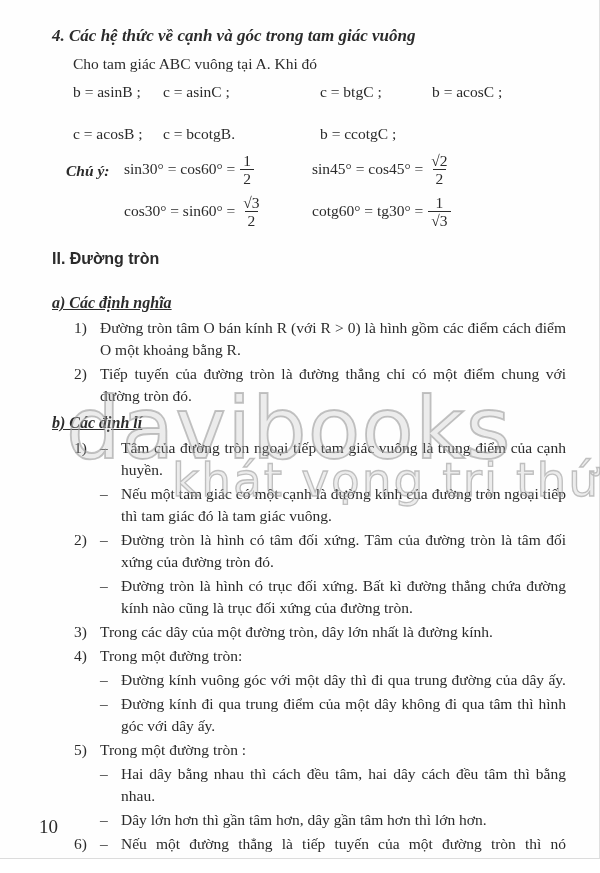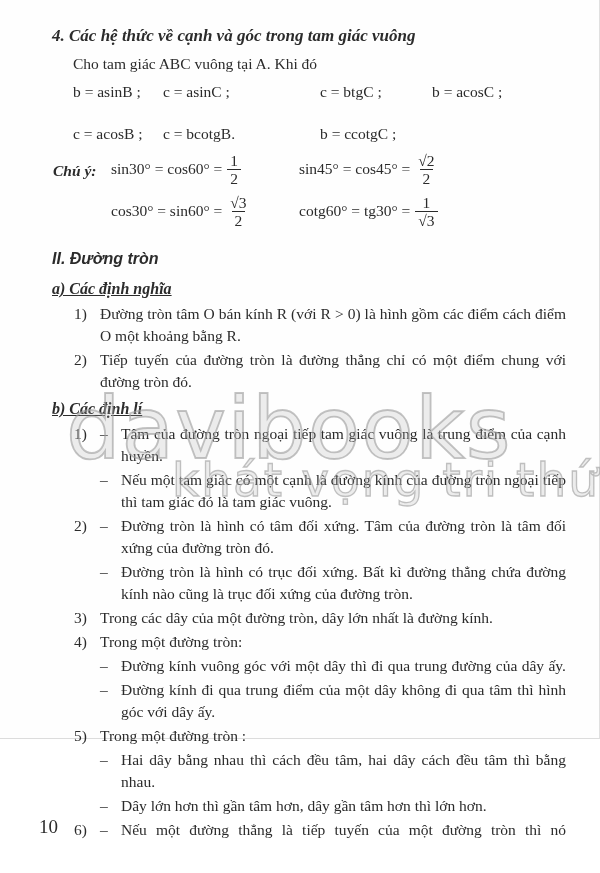--- a/index.html
+++ b/index.html
@@ -6,21 +6,21 @@
   html, body { width: 600px; height: 873px; }
   body {
     font-family: "Liberation Serif", "DejaVu Serif", serif;
     background: #ffffff;
     color: #2b2b2b;
     overflow: hidden;
     position: relative;
   }
   .page {
     position: relative;
-    width: 600px; height: 739px;
+    width: 600px; height: 859px;
     background: #fefefe;
     border-right: 1px solid #e0e0e0;
     border-bottom: 1px solid #dcdcdc;
   }
   .content {
     position: relative;
     padding: 24px 33px 0 52px;
     z-index: 1;
     font-size: 15.5px;
     line-height: 22px;
@@ -35,41 +35,41 @@
   
   .fgrid {
     margin-left: 21px;
     display: grid;
     grid-template-columns: 90px 157px 112px auto;
     row-gap: 20px;
     margin-bottom: 8px;
   }
   .fgrid span { white-space: nowrap; }
   
-  .note { margin-left: 1px; margin-bottom: 10px; }
+  .note { margin-left: 14px; margin-bottom: 10px; }
   .nrow {
     display: grid;
     grid-template-columns: 58px 188px 1fr;
     align-items: center;
     margin-bottom: 7px;
   }
   .nrow:last-child { margin-bottom: 0; }
   .nlabel { font-weight: bold; font-style: italic; }
   .frac {
     display: inline-flex; flex-direction: column; align-items: center;
     vertical-align: middle; margin-left: 5px; line-height: 17px;
     position: relative; top: -1px;
   }
   .frac .fn { padding: 0 3px; }
   .frac .fd { border-top: 1px solid #2b2b2b; padding: 0 3px; }
   
   .h2 {
     font-family: "Liberation Sans", "DejaVu Sans", sans-serif;
     font-weight: bold; font-size: 16px; line-height: 23px;
-    margin-top: 8px; margin-bottom: 7px; font-style: italic;
+    margin-top: 8px; margin-bottom: 21px;
   }
   .hsub {
     font-weight: bold; font-style: italic;
     font-size: 16px; line-height: 23px;
     margin-bottom: 3px;
     text-decoration: underline;
   }
   
   .list { margin-left: 22px; margin-bottom: 4px; }
   .li { display: flex; margin-bottom: 2px; }

